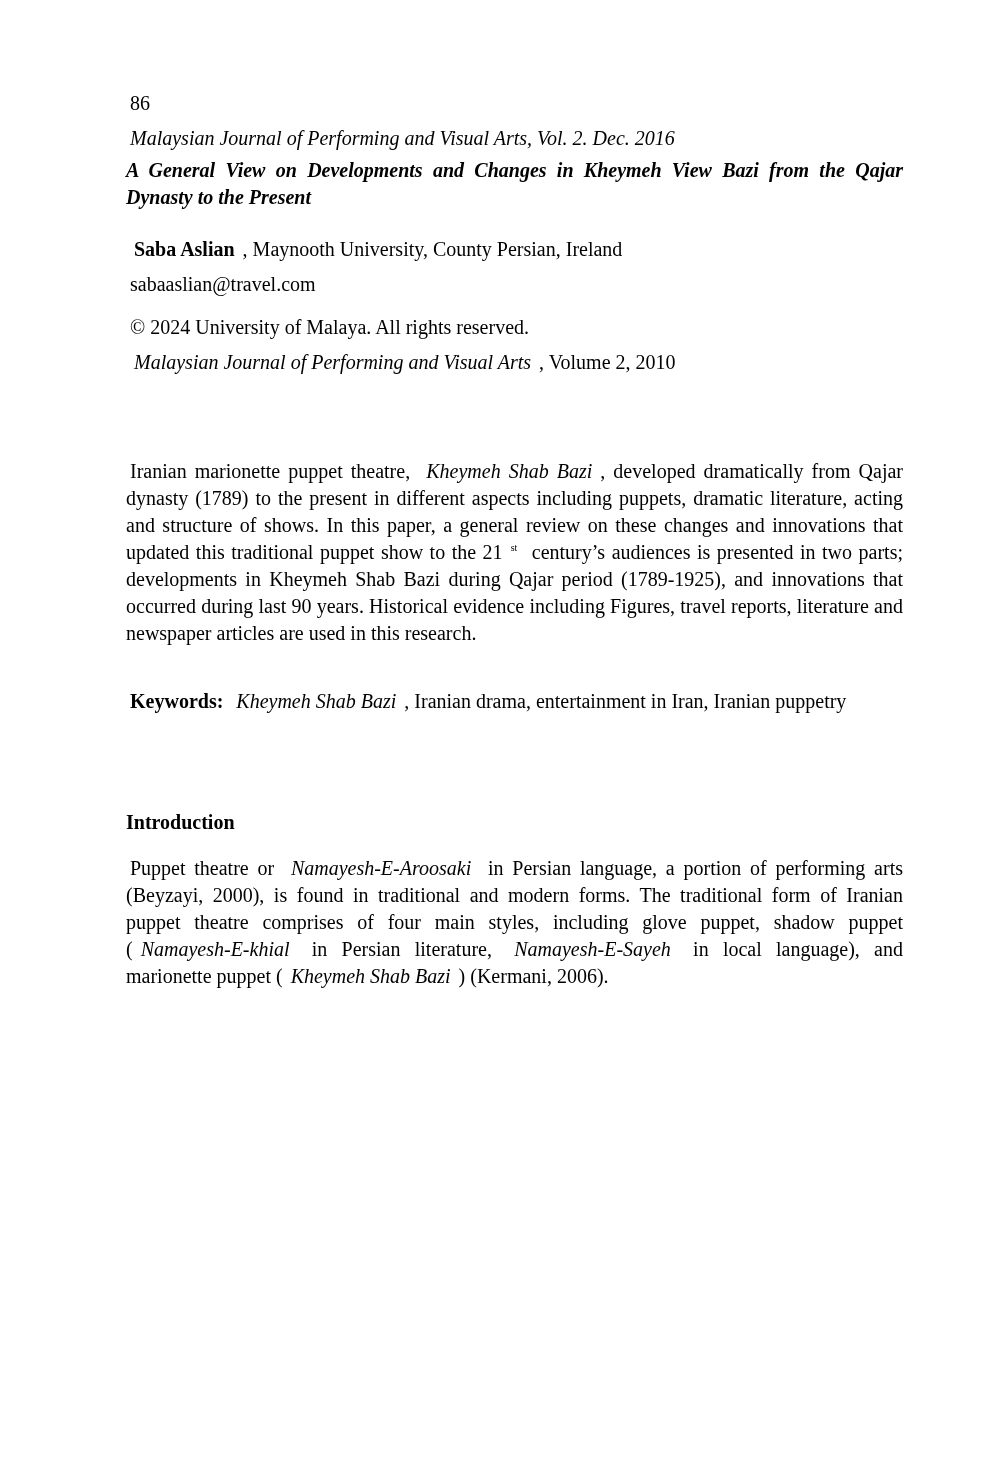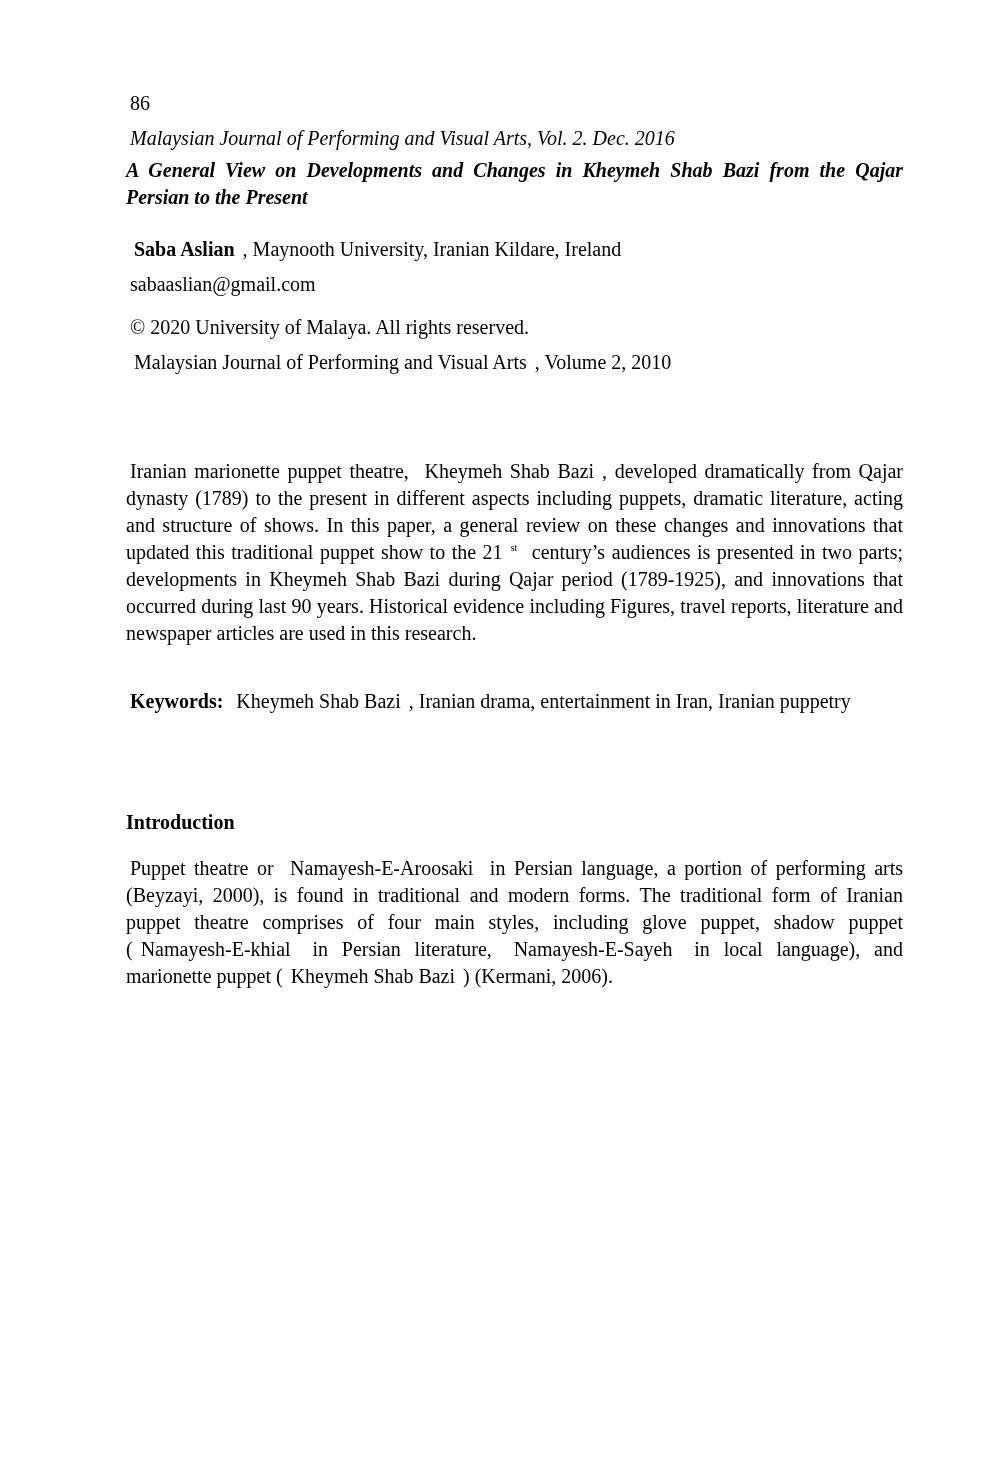--- a/index.html
+++ b/index.html
@@ -28,21 +28,21 @@
   }
   .title {
     font-weight: bold;
     font-style: italic;
     text-align: justify;
   }
   .heading { font-weight: bold; }
   .para { text-align: justify; }
   .italic { font-style: italic; }
   .r-bold { font-weight: bold; text-align: right; }
-  .r-italic { }
+  .r-italic { font-style: italic; }
   .r-super {
     vertical-align: super;
     font-size: 10px;
     line-height: 0;
   }
   #header           { top: 78px;  }
   #title            { top: 149px; }
   #author           { top: 224px; }
   #copyright        { top: 302px; }
   #abstract-heading { top: 404px; }
@@ -54,29 +54,29 @@
 </head>
 <body>
 
 <div class="page">
 
   <div class="block" id="header">
     <div>86</div>
     <div class="italic">Malaysian Journal of Performing and Visual Arts, Vol. 2. Dec. 2016</div>
   </div>
 
-  <div class="block title" id="title">A General View on Developments and Changes in Kheymeh Shab Bazi from the Qajar Persian to the Present</div>
+  <div class="block title" id="title">A General View on Developments and Changes in Kheymeh View Bazi from the Qajar Dynasty to the Present</div>
 
   <div class="block" id="author">
-    <div><span class="r-bold">Saba Aslian</span><span>, Maynooth University, Iranian Kildare, Ireland</span></div>
-    <div>sabaaslian@gmail.com</div>
+    <div><span class="r-bold">Saba Aslian</span><span>, Maynooth University, County Persian, Ireland</span></div>
+    <div>sabaaslian@travel.com</div>
   </div>
 
   <div class="block" id="copyright">
-    <div>© 2020 University of Malaya. All rights reserved.</div>
+    <div>© 2024 University of Malaya. All rights reserved.</div>
     <div><span class="r-italic">Malaysian Journal of Performing and Visual Arts</span><span>, Volume 2, 2010</span></div>
   </div>
 
 
   <div class="block para" id="abstract-body"><span>Iranian marionette puppet theatre, </span><span class="r-italic">Kheymeh Shab Bazi</span><span>, developed dramatically from Qajar dynasty (1789) to the present in different aspects including puppets, dramatic literature, acting and structure of shows. In this paper, a general review on these changes and innovations that updated this traditional puppet show to the 21</span><span class="r-super">st</span><span> century’s audiences is presented in two parts; developments in Kheymeh Shab Bazi during Qajar period (1789-1925), and innovations that occurred during last 90 years. Historical evidence including Figures, travel reports, literature and newspaper articles are used in this research.</span></div>
 
   <div class="block heading" id="intro-heading">Introduction</div>
 
   <div class="block para" id="keywords"><span class="r-bold">Keywords: </span><span class="r-italic">Kheymeh Shab Bazi</span><span>, Iranian drama, entertainment in Iran, Iranian puppetry</span></div>
 

